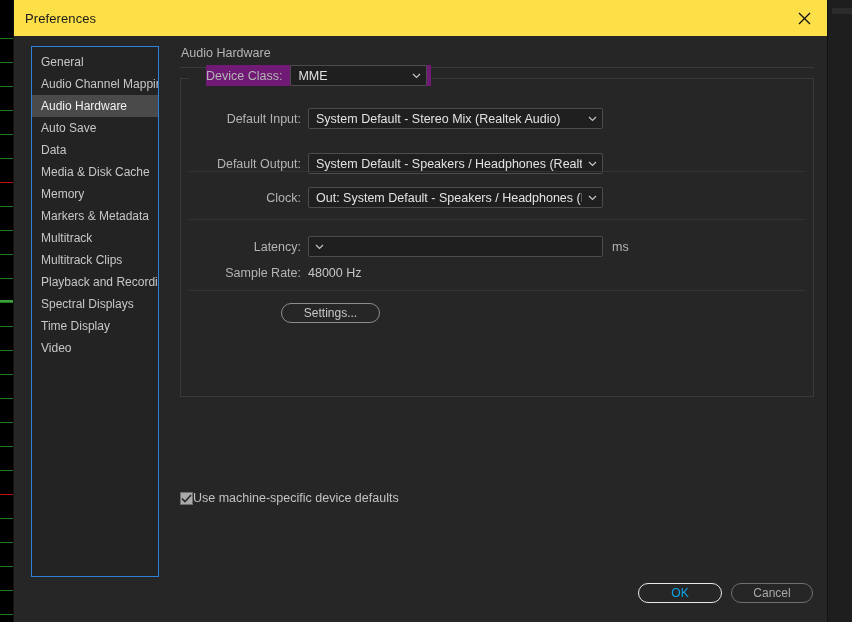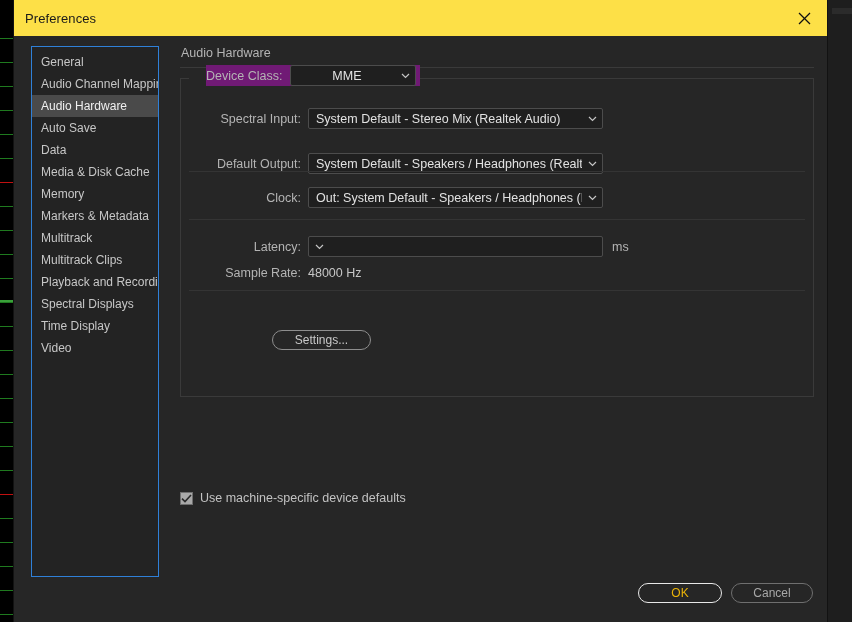--- a/index.html
+++ b/index.html
@@ -235,21 +235,21 @@
     border: 1px solid #8d8d8d;
     background: transparent;
     color: #c8c8c8;
     font-size: 12px;
     font-family: "Liberation Sans", sans-serif;
     cursor: default;
     box-sizing: border-box;
   }
   .pill.primary {
     border-color: #e8e8e8;
-    color: #eab308;
+    color: #0ea5e9;
   }
   .pill.muted {
     border-color: #6f6f6f;
     color: #a8a8a8;
   }
 
   
   #checkbox-row {
     position: absolute;
     left: 166px;
@@ -262,21 +262,20 @@
     height: 13px;
     background: #a9a9a9;
     border: 1px solid #6f6f6f;
     box-sizing: border-box;
     display: flex;
     align-items: center;
     justify-content: center;
     cursor: default;
   }
   #checkbox-label {
-    margin-left: 7px;
     font-size: 12.5px;
     color: #c2c2c2;
     cursor: default;
   }
 
   
   #footer {
     position: absolute;
     right: 14px;
     bottom: 19px;
@@ -356,32 +355,32 @@
     <div id="main-pane">
       <h1 id="pane-title">Audio Hardware</h1>
       <div id="pane-rule"></div>
 
       <div id="group-box">
         <div id="group-top-stub"></div>
         <div id="group-top-border"></div>
 
         <div class="device-class-row">
           <span class="lbl">Device Class:</span>
-          <div class="combo" style="width:126px;margin-left:8px;text-align:center;">
+          <div class="combo" style="width:137px;margin-left:8px;">
             <span class="combo-text">MME</span>
             <span class="chev">
               <svg width="9" height="6" viewBox="0 0 9 6" aria-hidden="true">
                 <polyline points="1,1 4.5,4.5 8,1" fill="none" stroke="#c5c5c5" stroke-width="1.2"></polyline>
               </svg>
             </span>
           </div>
         </div>
 
         <div class="row" style="position:absolute;left:0;top:29px;width:100%;">
-          <span class="lbl" style="width:120px;">Spectral Input:</span>
+          <span class="lbl" style="width:120px;">Default Input:</span>
           <div class="combo" style="width:295px;margin-left:7px;">
             <span class="combo-text">System Default - Stereo Mix (Realtek Audio)</span>
             <span class="chev">
               <svg width="9" height="6" viewBox="0 0 9 6" aria-hidden="true">
                 <polyline points="1,1 4.5,4.5 8,1" fill="none" stroke="#c5c5c5" stroke-width="1.2"></polyline>
               </svg>
             </span>
           </div>
         </div>
 
@@ -425,21 +424,21 @@
           <span class="suffix">ms</span>
         </div>
 
         <div class="row" style="position:absolute;left:0;top:187px;width:100%;">
           <span class="lbl" style="width:120px;">Sample Rate:</span>
           <span class="lbl" style="margin-left:7px;color:#c6c6c6;">48000 Hz</span>
         </div>
 
         <div class="sep" style="position:absolute;left:8px;right:8px;top:211px;"></div>
 
-        <div style="position:absolute;left:91px;top:224px;margin-top:27px;">
+        <div style="position:absolute;left:100px;top:224px;">
           <div class="pill" style="width:99px;">Settings...</div>
         </div>
       </div>
     </div>
 
     <div id="checkbox-row">
       <div id="checkbox-box">
         <svg width="11" height="9" viewBox="0 0 11 9" aria-hidden="true">
           <polyline points="1,4.6 4,7.5 10,1" fill="none" stroke="#2a2a2a" stroke-width="1.6"></polyline>
         </svg>

